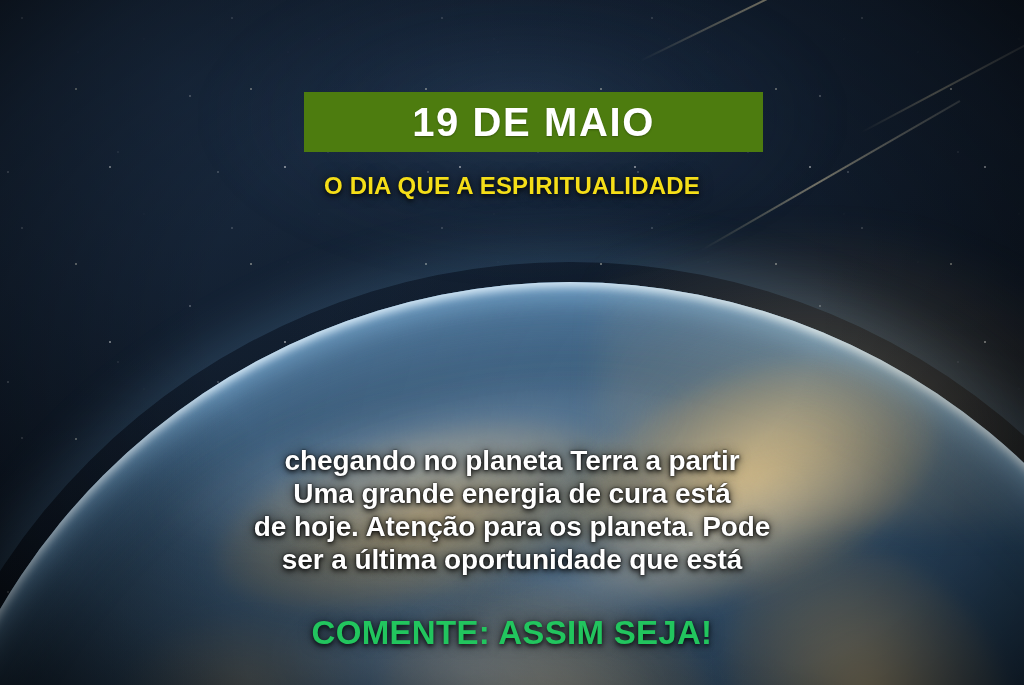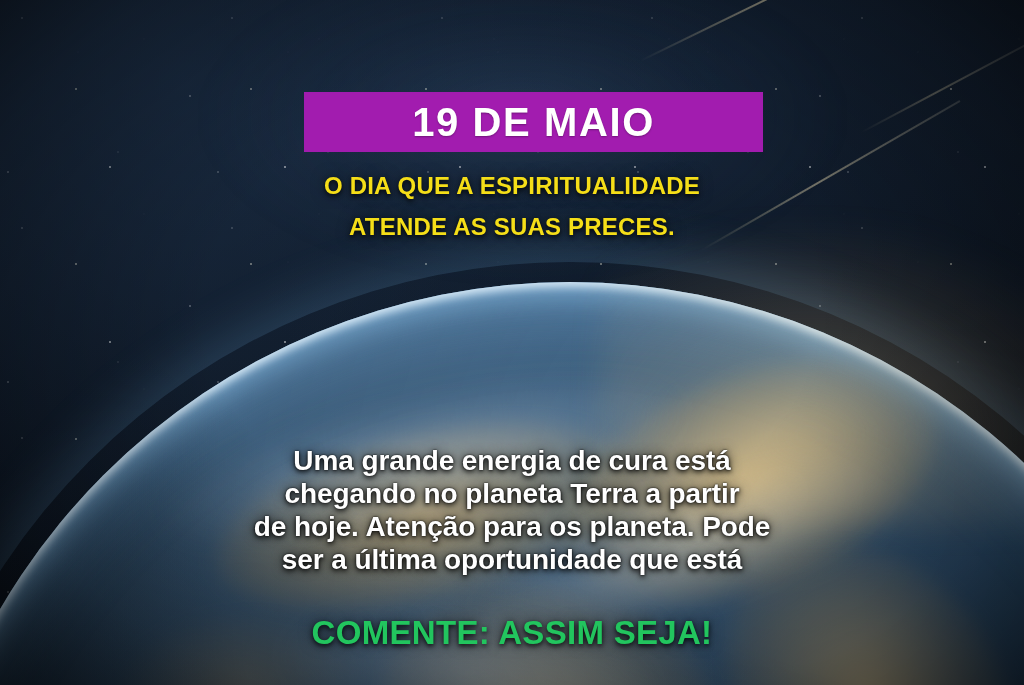--- a/index.html
+++ b/index.html
@@ -305,32 +305,31 @@
     <div class="cloud cloud-3"></div>
     <div class="earth-shade"></div>
   </div>
   <div class="earth-rim"></div>
   <div class="earth-halo"></div>
   <div class="sun-glow"></div>
   <div class="vignette"></div>
 
   <div class="content">
 
-    <div class="date-banner" style="background: #a21caf;">
+    <div class="date-banner" style="background: #4d7c0f;">
       <span class="date-banner-text" style="color: rgb(255, 255, 255);">19 DE MAIO</span>
     </div>
 
     <div class="headline" style="color: rgb(245, 222, 24);">
       <span class="ln">O DIA QUE A ESPIRITUALIDADE</span>
-      <span class="ln">ATENDE AS SUAS PRECES.</span>
     </div>
 
     <div class="body-copy" style="color: rgb(255, 255, 255);">
+      <span class="ln">chegando no planeta Terra a partir</span>
       <span class="ln">Uma grande energia de cura está</span>
-      <span class="ln">chegando no planeta Terra a partir</span>
       <span class="ln">de hoje. Atenção para os planeta. Pode</span>
       <span class="ln">ser a última oportunidade que está</span>
     </div>
 
     <div class="cta" style="color: #22c55e;">COMENTE: ASSIM SEJA!</div>
 
   </div>
 </div>
 
 </body></html>

